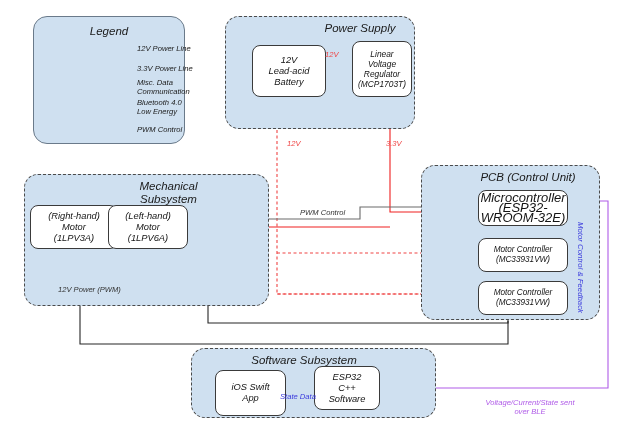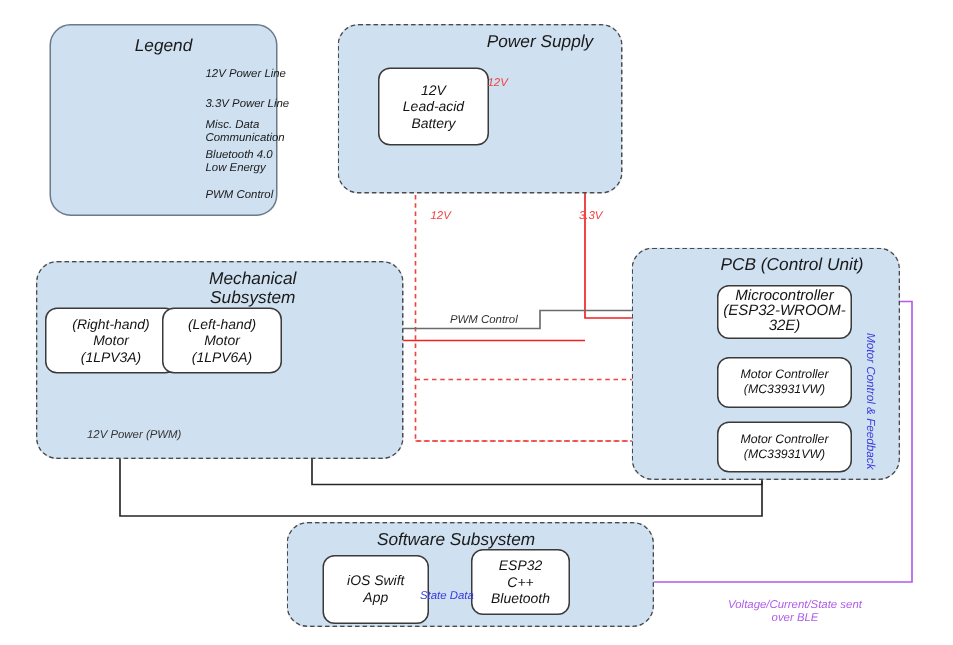--- a/index.html
+++ b/index.html
@@ -94,52 +94,56 @@
   <div class="lgd-row" style="left:137px;top:64px;width:56px;">3.3V Power Line</div>
   <div class="lgd-row" style="left:137px;top:78px;width:50px;">Misc. Data Communication</div>
   <div class="lgd-row" style="left:137px;top:98px;width:50px;">Bluetooth 4.0 Low Energy</div>
   <div class="lgd-row" style="left:137px;top:125px;width:56px;">PWM Control</div>
 
   <div class="container" style="left:225px;top:16px;width:190px;height:113px;"></div>
   <div class="ctitle" style="left:225px;top:22px;width:190px;padding-left:40px;">Power Supply</div>
   <div class="node" style="left:252px;top:45px;width:74px;height:52px;white-space:pre-line;">12V
 Lead-acid
 Battery</div>
+  <div class="node" style="left:352px;top:41px;width:60px;height:56px;white-space:pre-line;font-size:8.4px;line-height:10px;">Linear
+Voltage
+Regulator
+(MCP1703T)</div>
   <div class="wlabel red" style="left:325px;top:50px;">12V</div>
 
   <div class="wlabel red" style="left:287px;top:139px;">12V</div>
   <div class="wlabel red" style="left:386px;top:139px;">3.3V</div>
   <div class="wlabel gray" style="left:300px;top:208px;">PWM Control</div>
 
   <div class="container" style="left:24px;top:174px;width:245px;height:132px;"></div>
   <div class="ctitle two" style="left:24px;top:180px;width:245px;white-space:pre-line;">Mechanical
 Subsystem</div>
   <div class="node" style="left:30px;top:205px;width:88px;height:44px;white-space:pre-line;">(Right-hand)
 Motor
 (1LPV3A)</div>
   <div class="node" style="left:108px;top:205px;width:80px;height:44px;white-space:pre-line;">(Left-hand)
 Motor
 (1LPV6A)</div>
   <div class="wlabel" style="left:58px;top:285px;color:#333;">12V Power (PWM)</div>
 
   <div class="container" style="left:421px;top:165px;width:179px;height:155px;"></div>
   <div class="ctitle" style="left:421px;top:171px;width:214px;">PCB (Control Unit)</div>
-  <div class="node" style="left:478px;top:190px;width:90px;height:36px;white-space:pre-line;font-size:10px;line-height:10px;">Microcontroller
+  <div class="node" style="left:478px;top:190px;width:90px;height:36px;white-space:pre-line;font-size:13px;line-height:10px;">Microcontroller
 (ESP32-WROOM-32E)</div>
   <div class="node" style="left:478px;top:238px;width:90px;height:34px;white-space:pre-line;font-size:8.2px;line-height:10px;">Motor Controller
 (MC33931VW)</div>
   <div class="node" style="left:478px;top:281px;width:90px;height:34px;white-space:pre-line;font-size:8.2px;line-height:10px;">Motor Controller
 (MC33931VW)</div>
   <div class="vlabel" style="left:585px;top:222px;">Motor Control &amp; Feedback</div>
 
   <div class="container" style="left:191px;top:348px;width:245px;height:70px;"></div>
   <div class="ctitle" style="left:191px;top:354px;width:226px;">Software Subsystem</div>
   <div class="node" style="left:215px;top:370px;width:71px;height:46px;white-space:pre-line;">iOS Swift
 App</div>
   <div class="node" style="left:314px;top:366px;width:66px;height:44px;white-space:pre-line;">ESP32
 C++
-Bluetooth</div>
+Software</div>
   <div class="wlabel blue" style="left:280px;top:392px;">State Data</div>
 
   <div class="wlabel purple ctr" style="left:455px;top:366px;width:150px;white-space:pre-line;">Voltage/Current/State sent
 over BLE</div>
 
 </div>
 
 </body></html>

